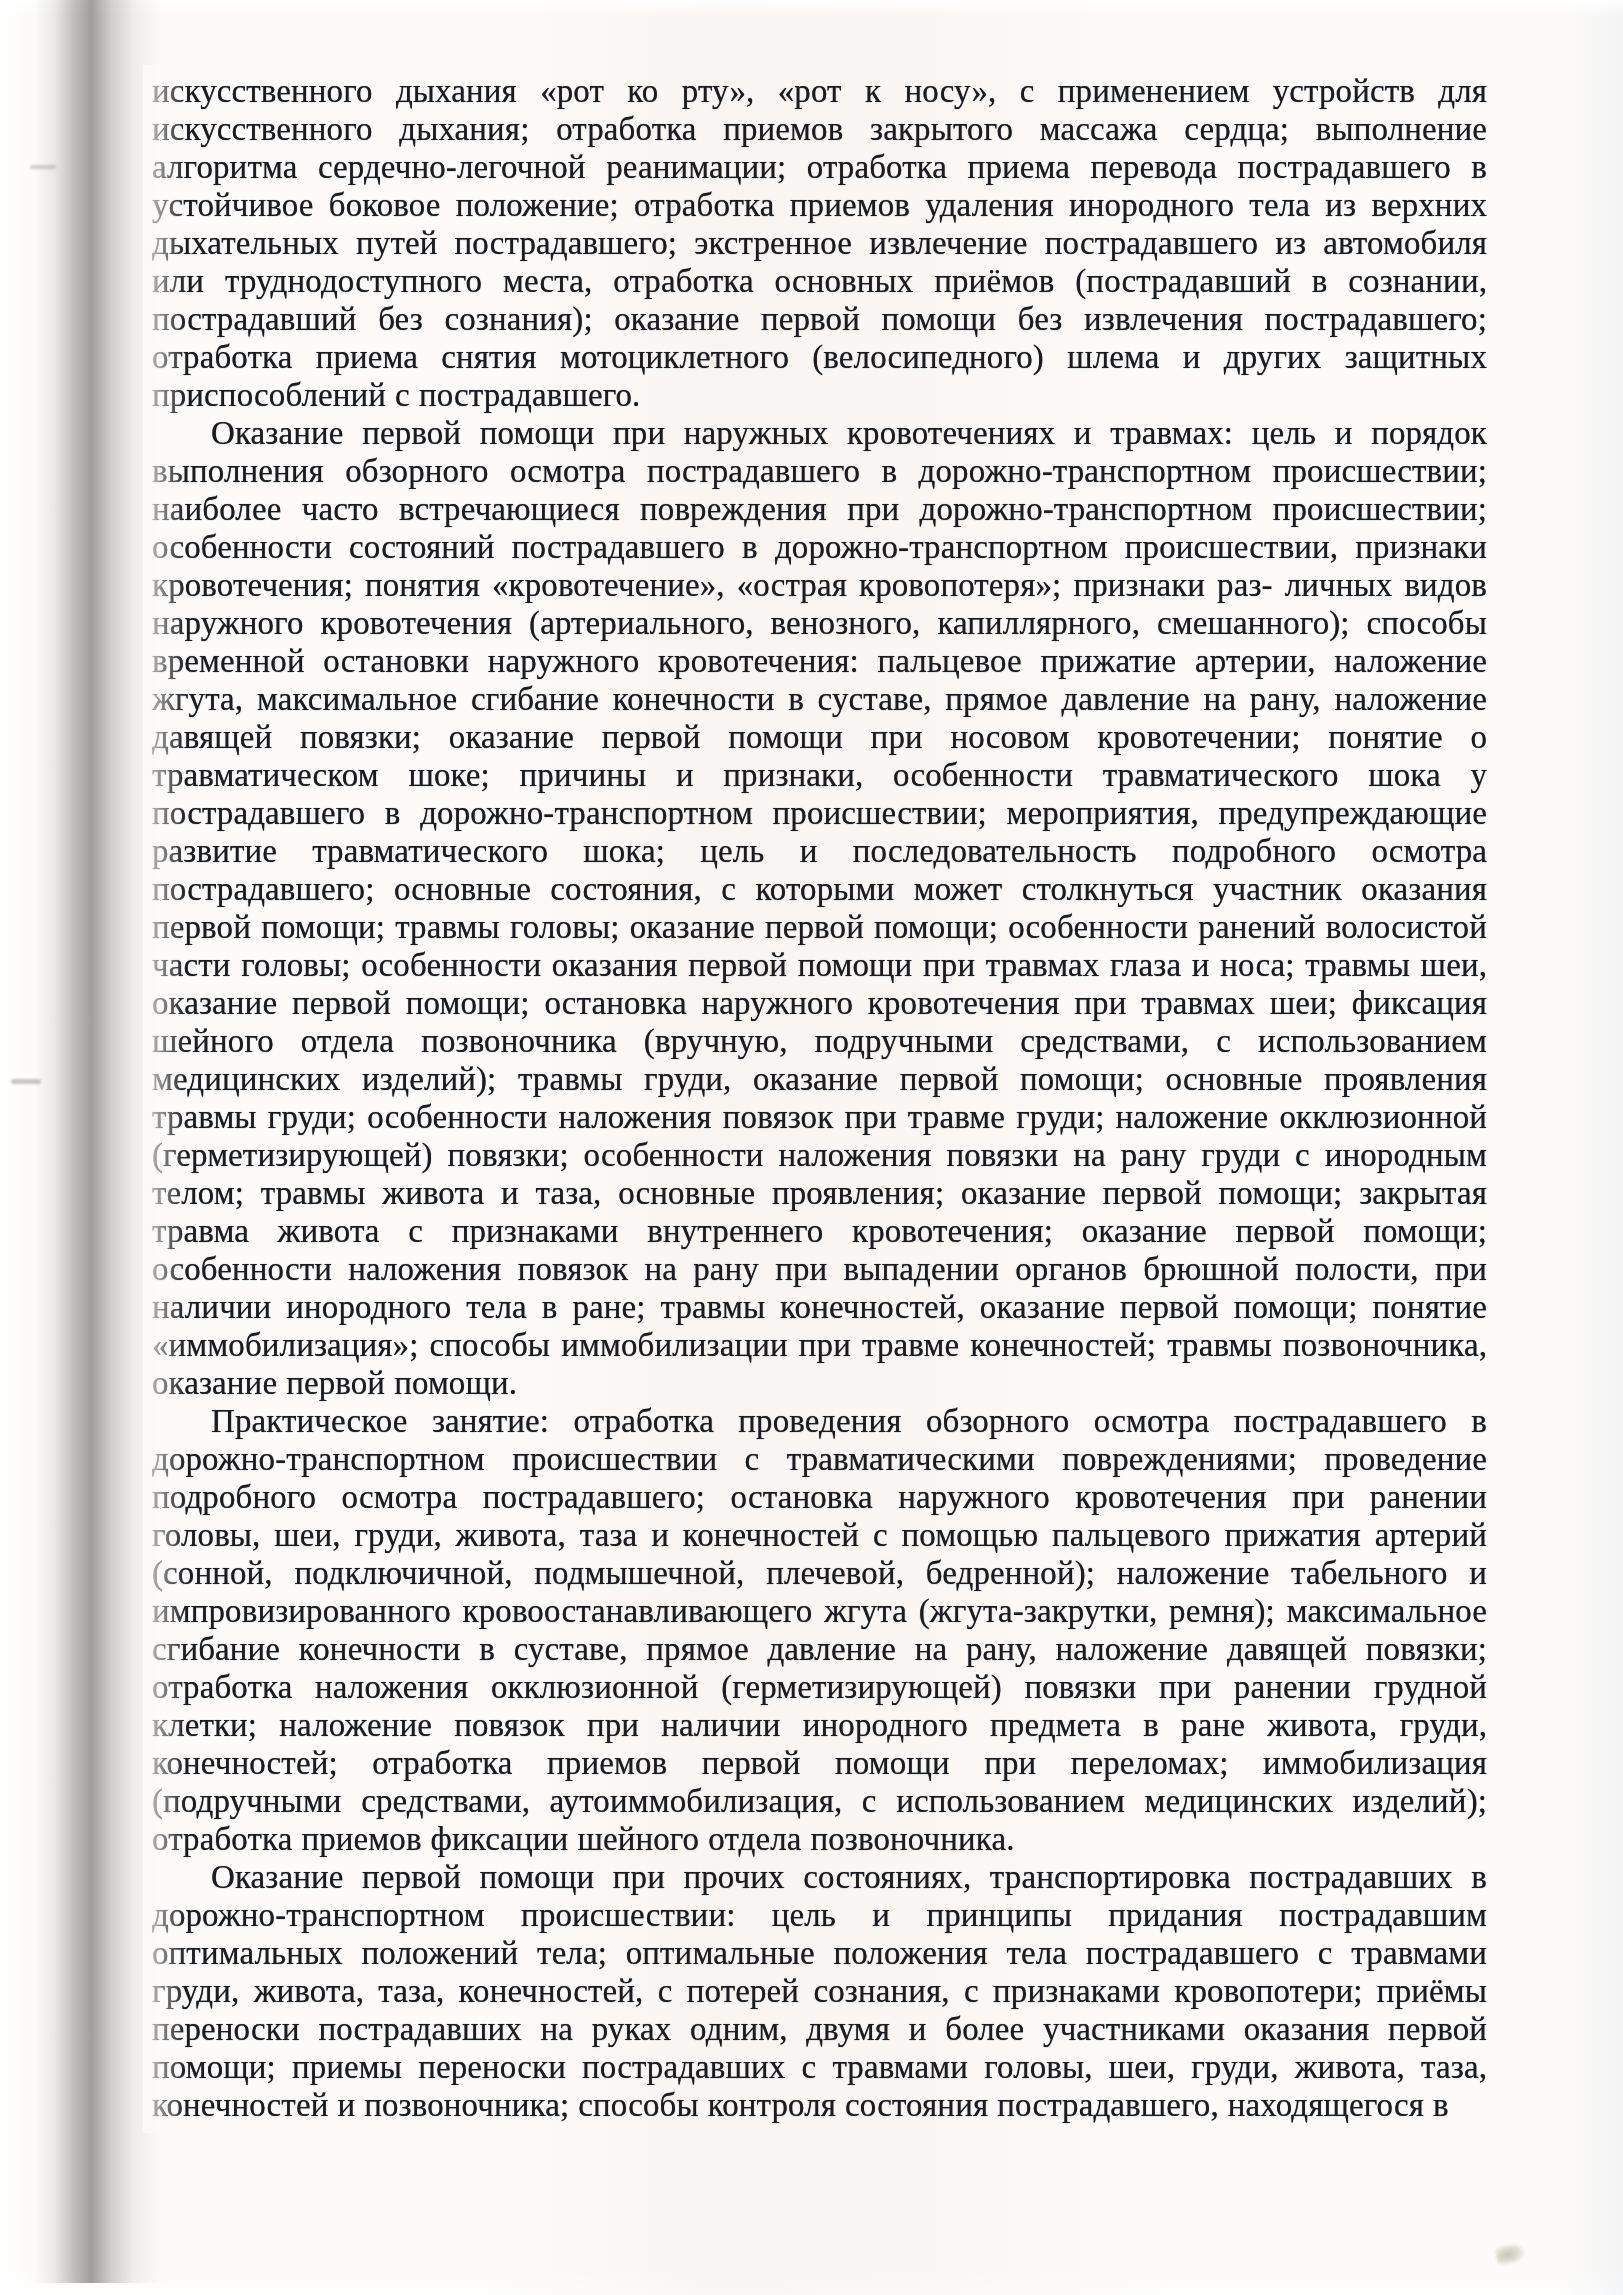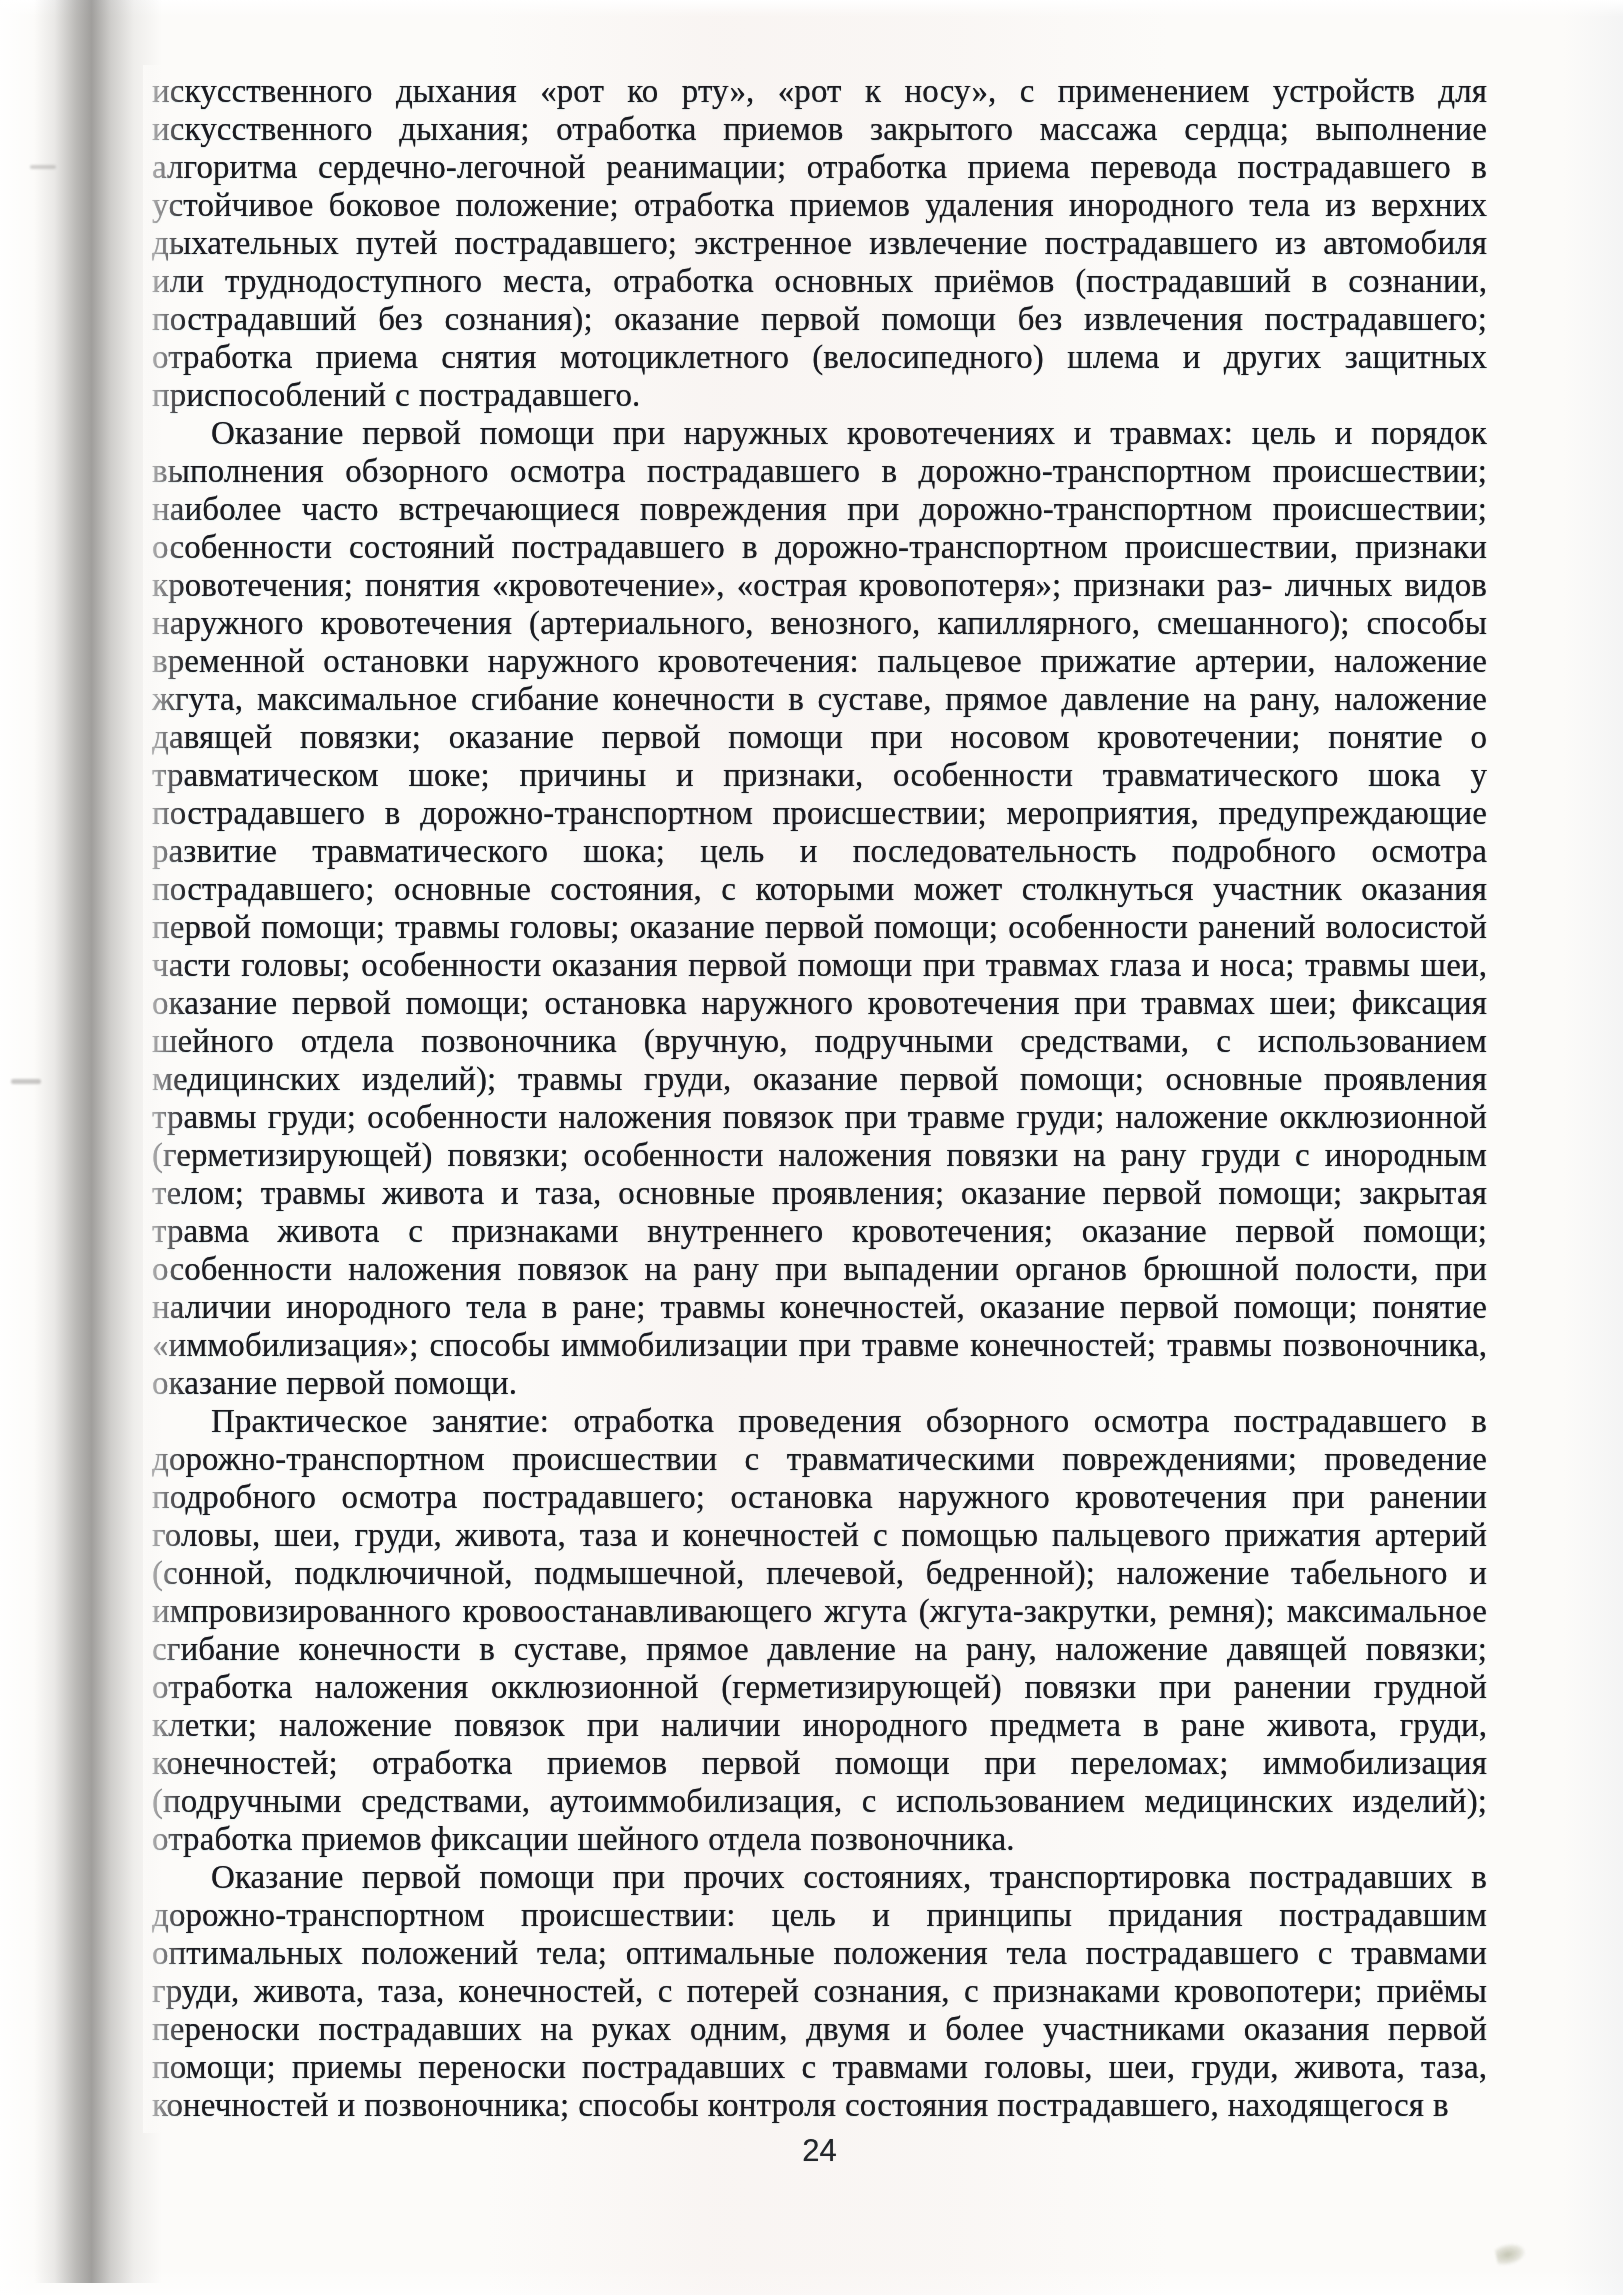--- a/index.html
+++ b/index.html
@@ -95,19 +95,18 @@
 
   <main class="text-block">
     <p class="para">искусственного дыхания «рот ко рту», «рот к носу», с применением устройств для искусственного дыхания; отработка приемов закрытого массажа сердца; выполнение алгоритма сердечно-легочной реанимации; отработка приема перевода пострадавшего в устойчивое боковое положение; отработка приемов удаления инородного тела из верхних дыхательных путей пострадавшего; экстренное извлечение пострадавшего из автомобиля или труднодоступного места, отработка основных приёмов (пострадавший в сознании, пострадавший без сознания); оказание первой помощи без извлечения пострадавшего; отработка приема снятия мотоциклетного (велосипедного) шлема и других защитных приспособлений с пострадавшего.</p>
     <p class="para indent">Оказание первой помощи при наружных кровотечениях и травмах: цель и порядок выполнения обзорного осмотра пострадавшего в дорожно-транспортном происшествии; наиболее часто встречающиеся повреждения при дорожно-транспортном происшествии; особенности состояний пострадавшего в дорожно-транспортном происшествии, признаки кровотечения; понятия «кровотечение», «острая кровопотеря»; признаки раз- личных видов наружного кровотечения (артериального, венозного, капиллярного, смешанного); способы временной остановки наружного кровотечения: пальцевое прижатие артерии, наложение жгута, максимальное сгибание конечности в суставе, прямое давление на рану, наложение давящей повязки; оказание первой помощи при носовом кровотечении; понятие о травматическом шоке; причины и признаки, особенности травматического шока у пострадавшего в дорожно-транспортном происшествии; мероприятия, предупреждающие развитие травматического шока; цель и последовательность подробного осмотра пострадавшего; основные состояния, с которыми может столкнуться участник оказания первой помощи; травмы головы; оказание первой помощи; особенности ранений волосистой части головы; особенности оказания первой помощи при травмах глаза и носа; травмы шеи, оказание первой помощи; остановка наружного кровотечения при травмах шеи; фиксация шейного отдела позвоночника (вручную, подручными средствами, с использованием медицинских изделий); травмы груди, оказание первой помощи; основные проявления травмы груди; особенности наложения повязок при травме груди; наложение окклюзионной (герметизирующей) повязки; особенности наложения повязки на рану груди с инородным телом; травмы живота и таза, основные проявления; оказание первой помощи; закрытая травма живота с признаками внутреннего кровотечения; оказание первой помощи; особенности наложения повязок на рану при выпадении органов брюшной полости, при наличии инородного тела в ране; травмы конечностей, оказание первой помощи; понятие «иммобилизация»; способы иммобилизации при травме конечностей; травмы позвоночника, оказание первой помощи.</p>
     <p class="para indent">Практическое занятие: отработка проведения обзорного осмотра пострадавшего в дорожно-транспортном происшествии с травматическими повреждениями; проведение подробного осмотра пострадавшего; остановка наружного кровотечения при ранении головы, шеи, груди, живота, таза и конечностей с помощью пальцевого прижатия артерий (сонной, подключичной, подмышечной, плечевой, бедренной); наложение табельного и импровизированного кровоостанавливающего жгута (жгута-закрутки, ремня); максимальное сгибание конечности в суставе, прямое давление на рану, наложение давящей повязки; отработка наложения окклюзионной (герметизирующей) повязки при ранении грудной клетки; наложение повязок при наличии инородного предмета в ране живота, груди, конечностей; отработка приемов первой помощи при переломах; иммобилизация (подручными средствами, аутоиммобилизация, с использованием медицинских изделий); отработка приемов фиксации шейного отдела позвоночника.</p>
     <p class="para indent">Оказание первой помощи при прочих состояниях, транспортировка пострадавших в дорожно-транспортном происшествии: цель и принципы придания пострадавшим оптимальных положений тела; оптимальные положения тела пострадавшего с травмами груди, живота, таза, конечностей, с потерей сознания, с признаками кровопотери; приёмы переноски пострадавших на руках одним, двумя и более участниками оказания первой помощи; приемы переноски пострадавших с травмами головы, шеи, груди, живота, таза, конечностей и позвоночника; способы контроля состояния пострадавшего, находящегося в</p>
   </main>
 
   <div class="left-fade"></div>
 
-  <div class="page-number">24</div>
 
   <div class="smudge"></div>
   <div class="scratch"></div>
   <div class="scratch2"></div>
 </div>
 
 
 </body></html>

